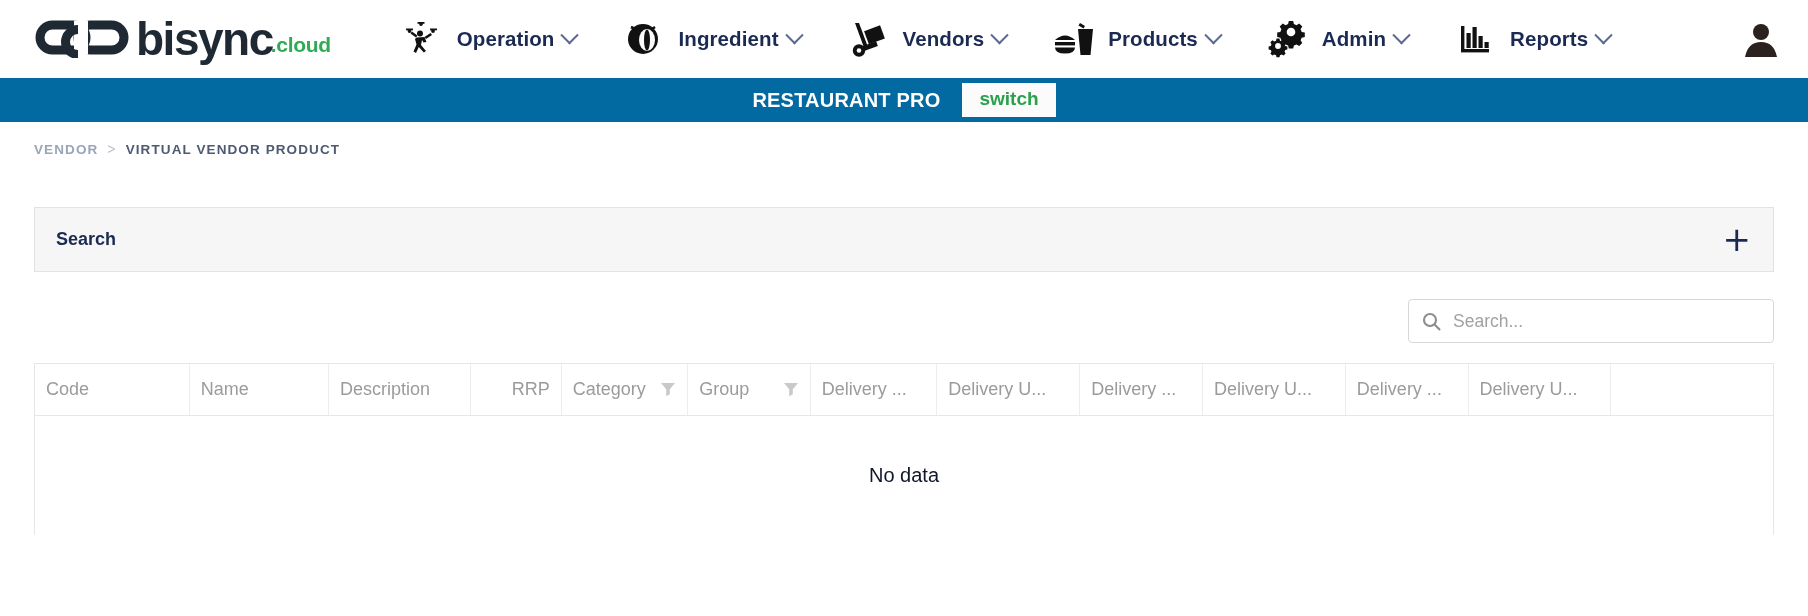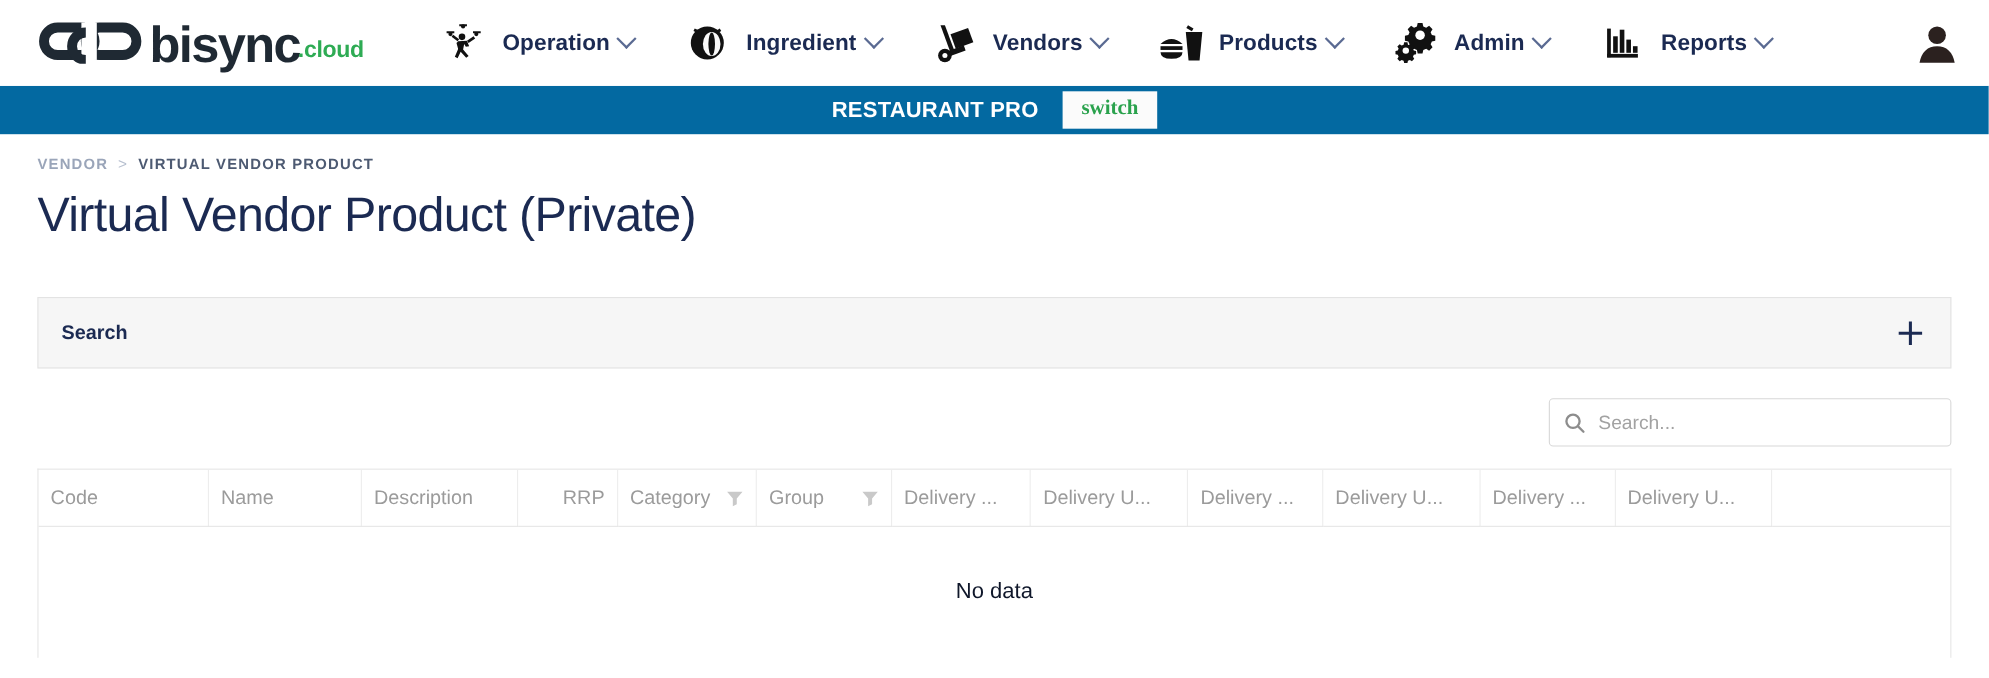--- a/index.html
+++ b/index.html
@@ -64,21 +64,21 @@
     gap: 22px;
   }
   .greenbar-title {
     color: #ffffff; font-size: 20px; font-weight: 700; letter-spacing: 0.2px;
   }
   .switch-btn {
     background: #fbfbfb; color: #2aa24d;
     font-size: 19px; font-weight: 700;
     padding: 4px 17px 6px; line-height: 1.25;
     border: none; cursor: pointer;
-    font-family: Liberation Serif, serif;
+    font-family: Liberation Sans, sans-serif;
   }
 
   
   .content { padding: 0 34px; }
   .breadcrumb {
     padding-top: 19px;
     font-size: 13.5px; font-weight: 700; letter-spacing: 1.1px;
     display: flex; align-items: center; gap: 9px;
   }
   .crumb-muted { color: #9aa5b9; cursor: pointer; }
@@ -276,21 +276,20 @@
 </div>
 
 <div class="content">
 
   <div class="breadcrumb">
     <span class="crumb-muted">VENDOR</span>
     <span class="crumb-sep">&gt;</span>
     <span class="crumb-current">VIRTUAL VENDOR PRODUCT</span>
   </div>
 
-  <h1 class="page-title">Virtual Vendor Product (Private)</h1>
 
   <div class="filter-box">
     <span class="filter-label">Search</span>
     <span class="filter-plus">+</span>
   </div>
 
   <div class="search-row">
     <div class="search-box">
       <span class="search-icon">
         <svg width="19" height="19" viewBox="0 0 19 19" fill="none" stroke="#8d8d8d" stroke-width="2.1">

